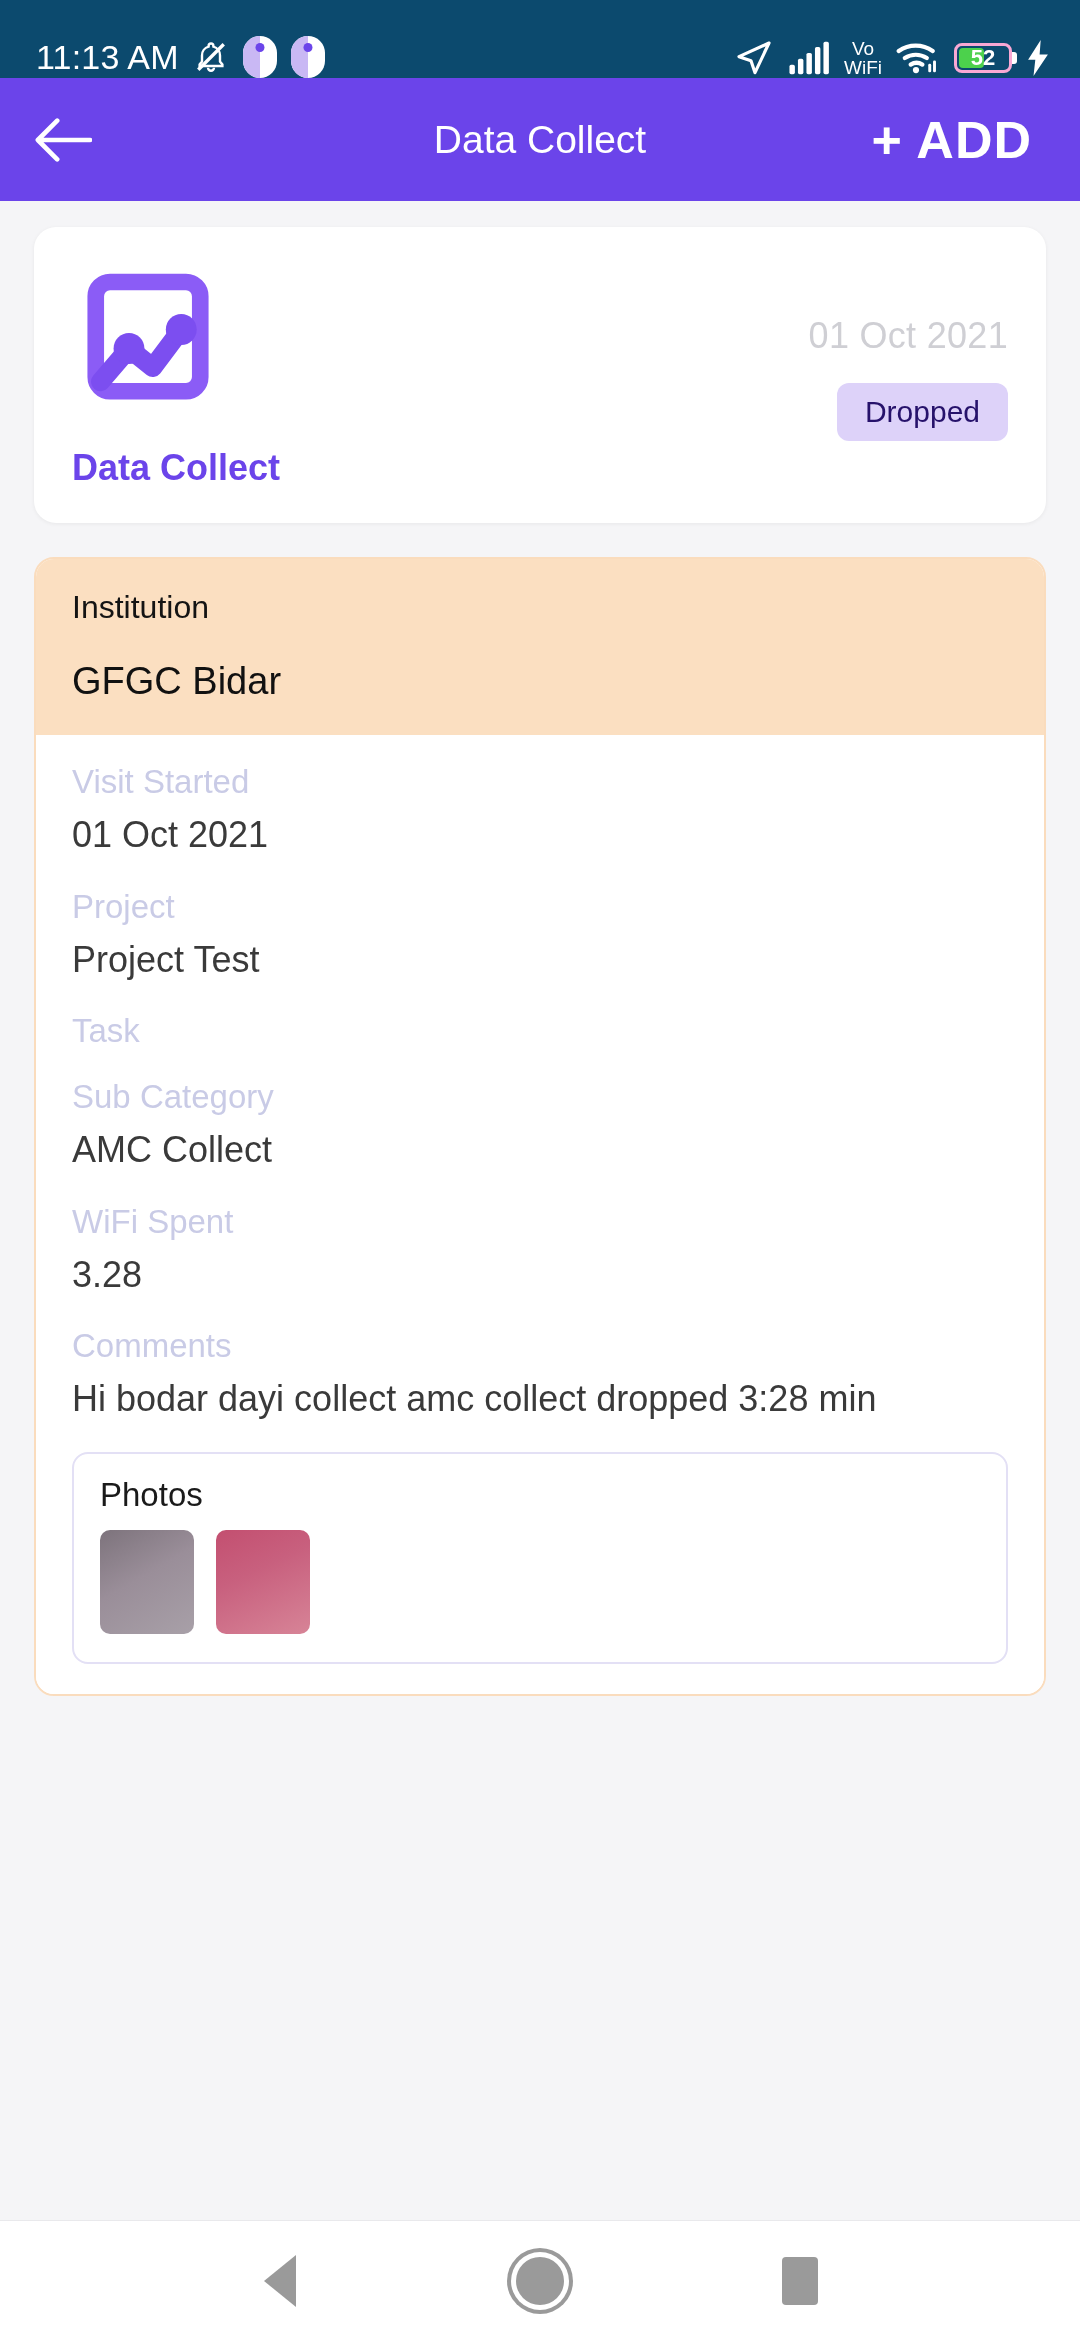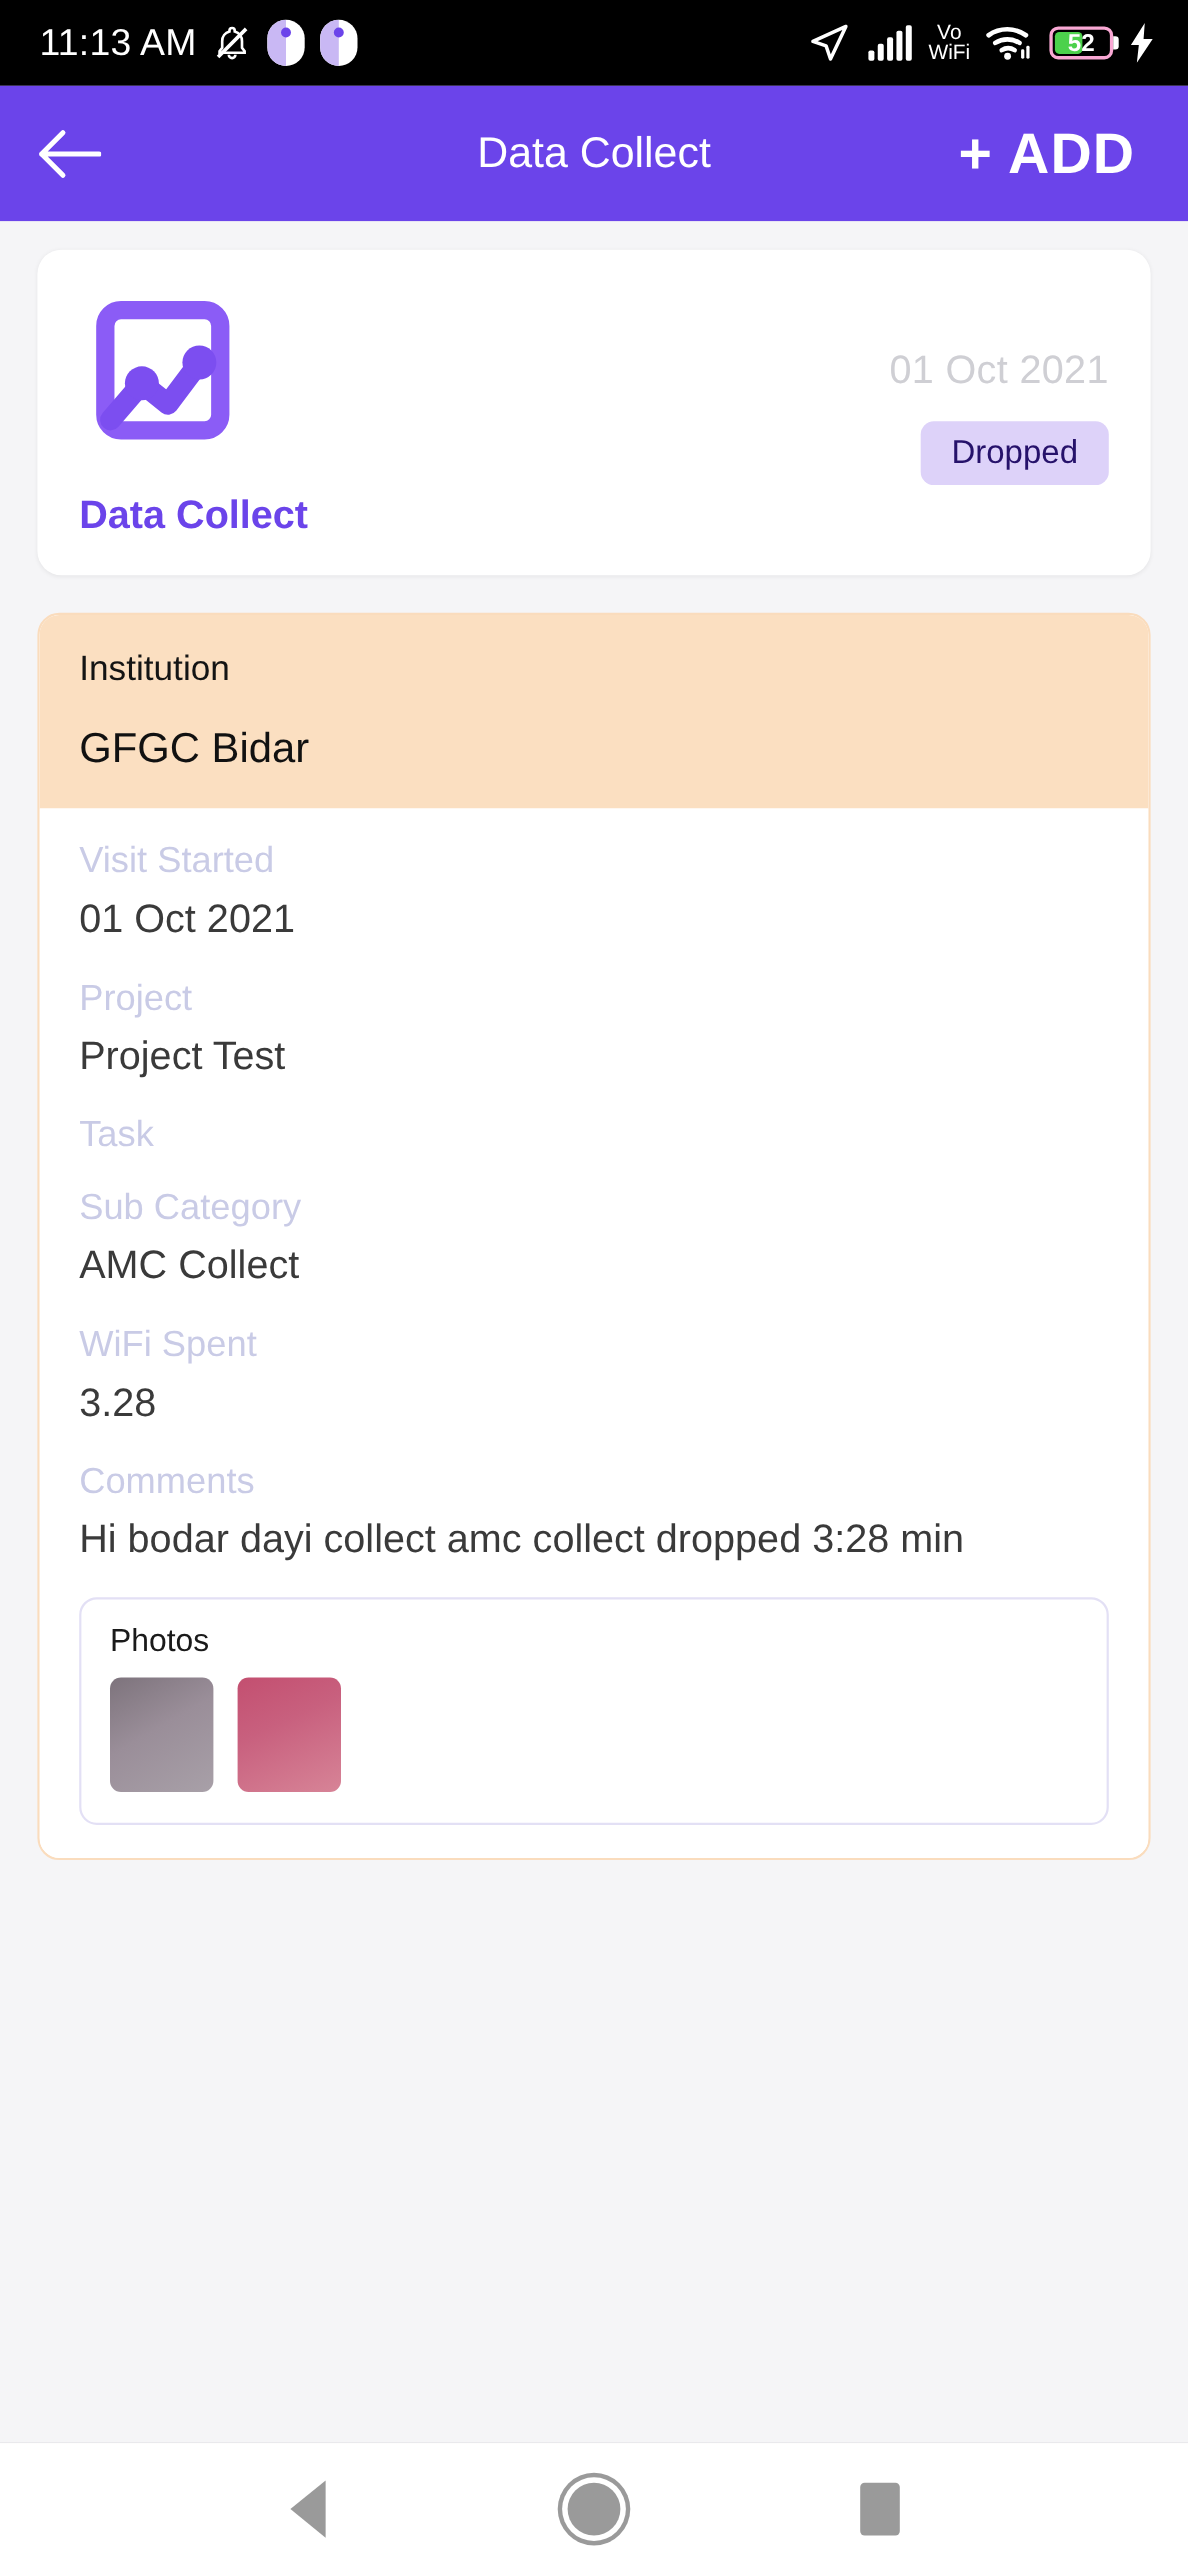--- a/index.html
+++ b/index.html
@@ -17,23 +17,23 @@
     width: 1080px;
     height: 2340px;
     display: flex;
     flex-direction: column;
     background: #f5f5f7;
   }
 
   
   .status-bar {
     height: 78px;
-    background: #000000;
-    display: flex;
-    align-items: center;
+    background: #0c4a6e;
+    display: flex;
+    align-items: flex-end;
     justify-content: space-between;
     padding: 0 30px 0 36px;
     flex: none;
   }
   .status-left {
     display: flex;
     align-items: center;
     gap: 14px;
   }
   .status-time {
@@ -256,21 +256,21 @@
   }
 
   .photos-box {
     border: 2px solid #e3e0f5;
     border-radius: 16px;
     padding: 22px 26px 28px 26px;
     margin-top: 10px;
   }
   .photos-label {
     color: #1a1a1a;
-    font-size: 29px;
+    font-size: 33px;
     font-weight: 400;
     margin-bottom: 16px;
   }
   .photo-row { display: flex; gap: 22px; }
   .photo-thumb {
     width: 94px; height: 104px;
     border-radius: 10px;
   }
   .photo-a { background: linear-gradient(150deg, #7d737c 0%, #9a8e99 45%, #a8a0a8 100%); }
   .photo-b { background: linear-gradient(155deg, #c34f70 0%, #c8607e 40%, #d78497 100%); }

